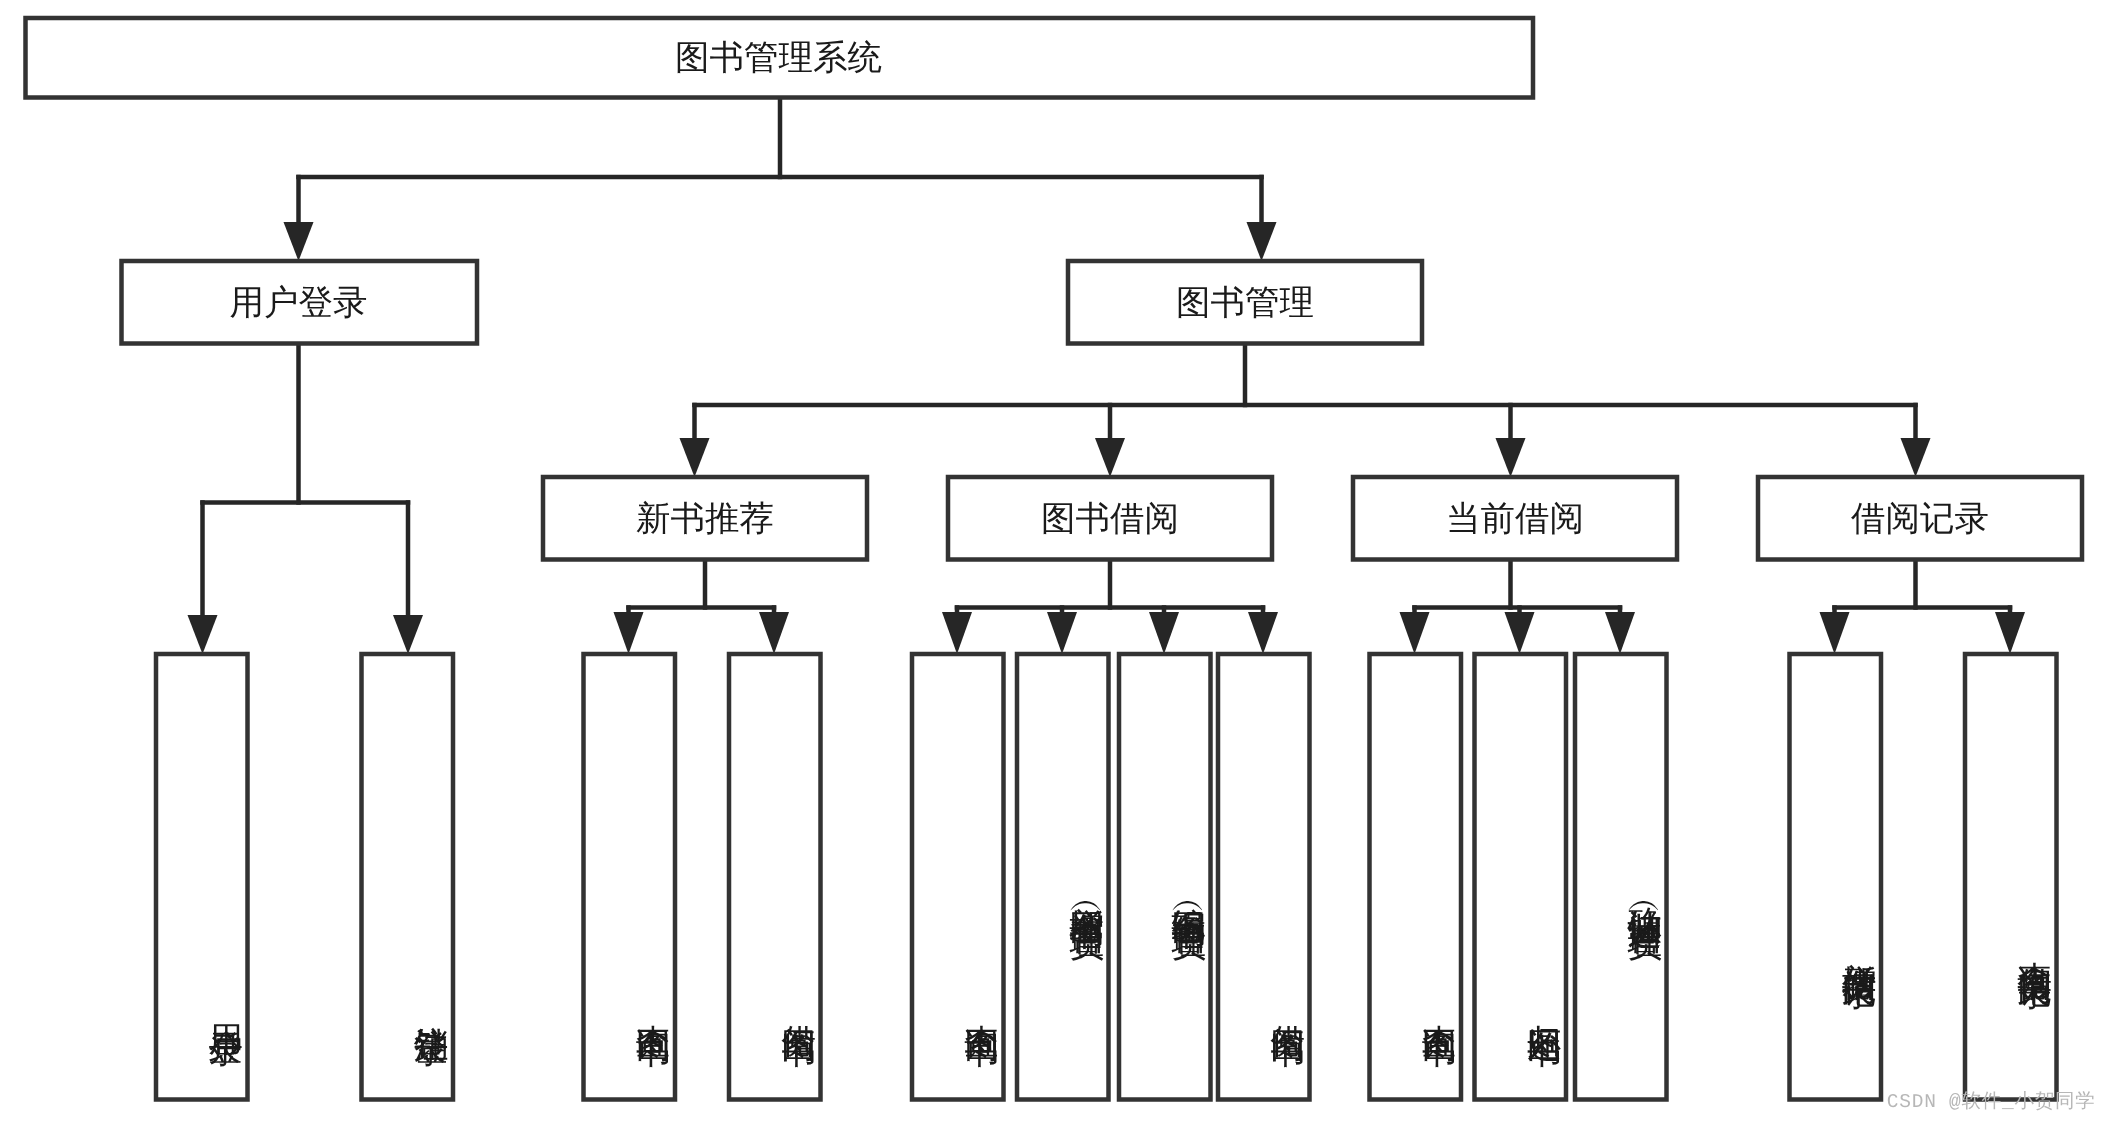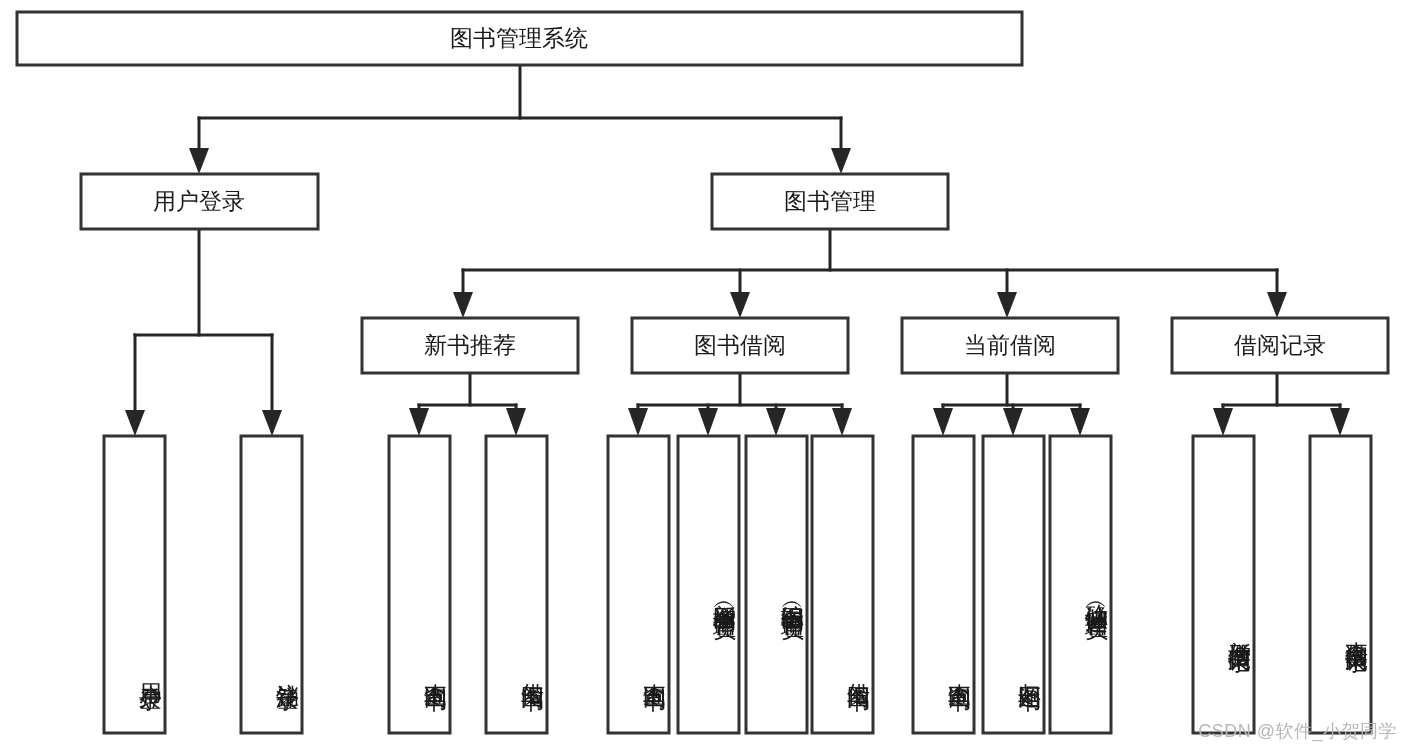--- a/index.html
+++ b/index.html
@@ -57,22 +57,22 @@
     letter-spacing: 2px;
     display: flex;
     align-items: flex-start;
     justify-content: center;
     pointer-events: none;
   }
   .watermark {
     position: absolute;
     right: 8px;
     bottom: 4px;
-    font-family: Liberation Sans, sans-serif;
-    font-size: 18px;
+    font-family: Liberation Mono, monospace;
+    font-size: 13px;
     color: #b7b7b7;
     letter-spacing: 0.5px;
     white-space: nowrap;
   }
 </style>
 </head>
 <body>
 
 <div id="canvas">
 

